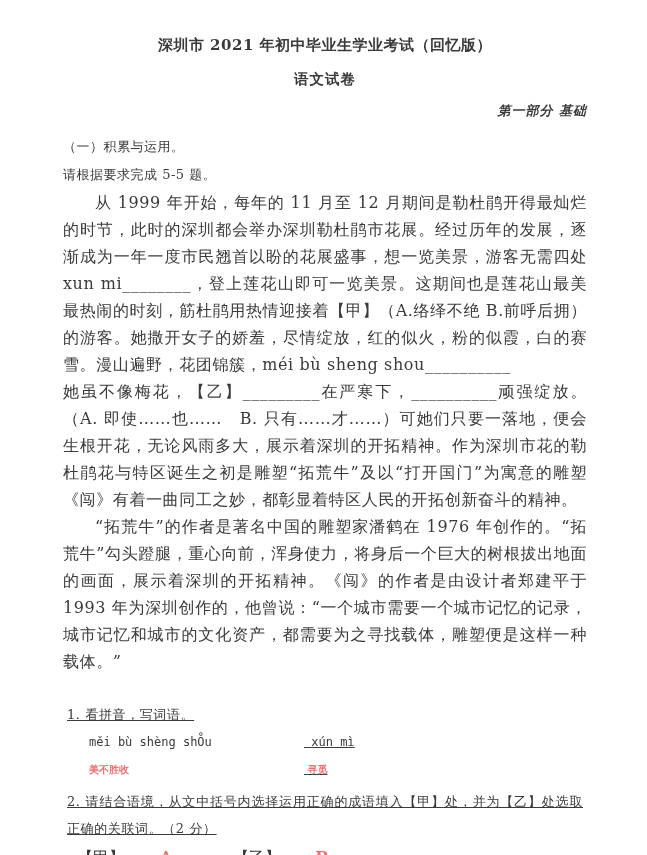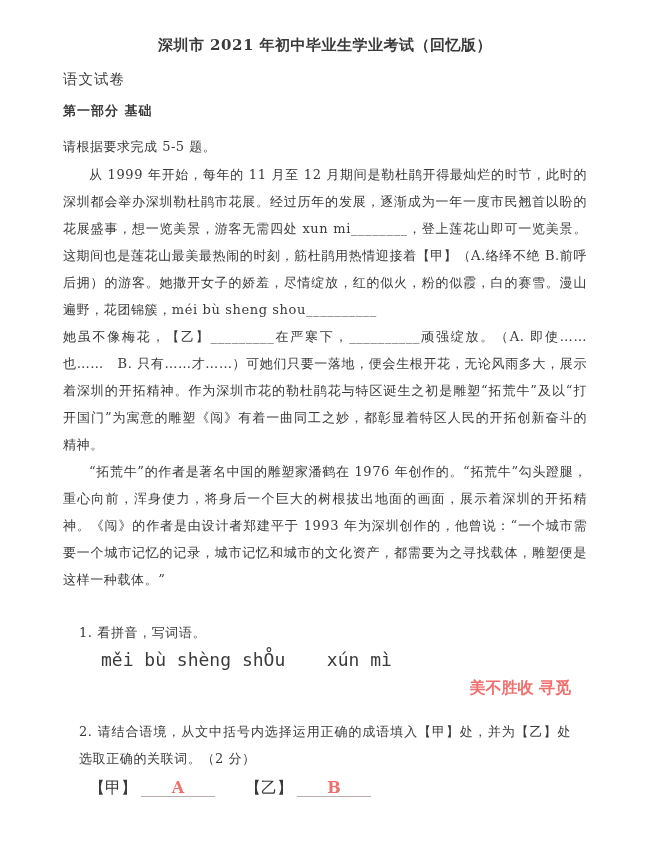--- a/index.html
+++ b/index.html
@@ -3,55 +3,56 @@
 <meta charset="utf-8">
 <style>
   html,body{margin:0;padding:0;}
   body{
     width:647px;height:855px;overflow:hidden;background:#ffffff;
     font-family:"DejaVu Serif","Liberation Serif",serif;
     color:#3a3a3a;
   }
   .page{padding:36px 60px 0 63px;box-sizing:border-box;width:647px;height:777px;}
   .title{font-size:15px;font-weight:bold;text-align:center;margin:0 0 15px 0;letter-spacing:0.5px;}
-  .subtitle{font-size:14.5px;font-weight:normal;margin:0 0 13px 0;letter-spacing:1px;}
-  .part-heading{font-size:13px;font-weight:600;text-align:left;margin:0 0 13px 0;letter-spacing:1px;}
+  .subtitle{font-size:14.5px;font-weight:bold;text-align:center;margin:0 0 13px 0;letter-spacing:1px;}
+  .part-heading{font-size:13px;font-weight:600;text-align:right;margin:0 0 13px 0;letter-spacing:1px;font-style:italic;}
   .intro-line{font-size:13px;line-height:28px;margin:0;letter-spacing:0.5px;}
   .para{
-    font-size:13px;line-height:27px;margin:0;letter-spacing:0.6px;
+    font-size:16px;line-height:27px;margin:0;letter-spacing:0.6px;
     text-align:justify;
   }
   .indent{text-indent:2em;}
-  .q-block{margin:16px;}
+  .q-block{margin:4px;text-decoration:underline;}
   .q-stem{font-size:13px;line-height:27px;margin:0;letter-spacing:0.6px;text-align:justify;}
   .q1{margin-top:26px;}
   .pinyin-row{font-family:"DejaVu Sans Mono","Liberation Mono",monospace;
-    font-size:18px;line-height:28px;padding-left:22px;}
+    font-size:12px;line-height:28px;padding-left:22px;}
   .pinyin-col1{display:inline-block;width:215px;}
-  .answer-row{font-size:16px;line-height:28px;padding-left:22px;font-weight:bold;text-align:right;}
+  .answer-row{font-size:10px;line-height:28px;padding-left:22px;font-weight:bold;}
   .answer-col1{display:inline-block;width:215px;}
   .red{color:#f0706e;}
   .q2{margin-top:1px;}
   .blank-line{font-size:16px;line-height:27px;margin-top:2px;padding-left:10px;}
   .blank{
     display:inline-block;width:74px;border-bottom:1px solid #b9aeae;
     text-align:center;line-height:16px;margin:0 4px;
   }
   .blank .red{font-weight:bold;}
   .blank-gap{display:inline-block;width:26px;}
 </style>
 </head>
 <body>
 
 <div class="page">
 
   <h1 class="title">深圳市 2021 年初中毕业生学业考试（回忆版）</h1>
   <h2 class="subtitle">语文试卷</h2>
   <h3 class="part-heading">第一部分 基础</h3>
 
+  <p class="intro-line">（一）积累与运用。</p>
   <p class="intro-line">请根据要求完成 5-5 题。</p>
 
   <div>
     <p class="para indent">从 1999 年开始，每年的 11 月至 12 月期间是勒杜鹃开得最灿烂的时节，此时的深圳都会举办深圳勒杜鹃市花展。经过历年的发展，逐渐成为一年一度市民翘首以盼的花展盛事，想一览美景，游客无需四处 xun mi________，登上莲花山即可一览美景。这期间也是莲花山最美最热闹的时刻，筋杜鹃用热情迎接着【甲】（A.络绎不绝 B.前呼后拥）的游客。她撒开女子的娇羞，尽情绽放，红的似火，粉的似霞，白的赛雪。漫山遍野，花团锦簇，méi bù sheng shou__________</p>
     <p class="para">她虽不像梅花，【乙】_________在严寒下，__________顽强绽放。（A. 即使……也……　B. 只有……才……）可她们只要一落地，便会生根开花，无论风雨多大，展示着深圳的开拓精神。作为深圳市花的勒杜鹃花与特区诞生之初是雕塑“拓荒牛”及以“打开国门”为寓意的雕塑《闯》有着一曲同工之妙，都彰显着特区人民的开拓创新奋斗的精神。</p>
     <p class="para indent">“拓荒牛”的作者是著名中国的雕塑家潘鹤在 1976 年创作的。“拓荒牛”勾头蹬腿，重心向前，浑身使力，将身后一个巨大的树根拔出地面的画面，展示着深圳的开拓精神。《闯》的作者是由设计者郑建平于 1993 年为深圳创作的，他曾说：“一个城市需要一个城市记忆的记录，城市记忆和城市的文化资产，都需要为之寻找载体，雕塑便是这样一种载体。”</p>
   </div>
 
   <div class="q-block q1">
     <p class="q-stem">1. 看拼音，写词语。</p>

